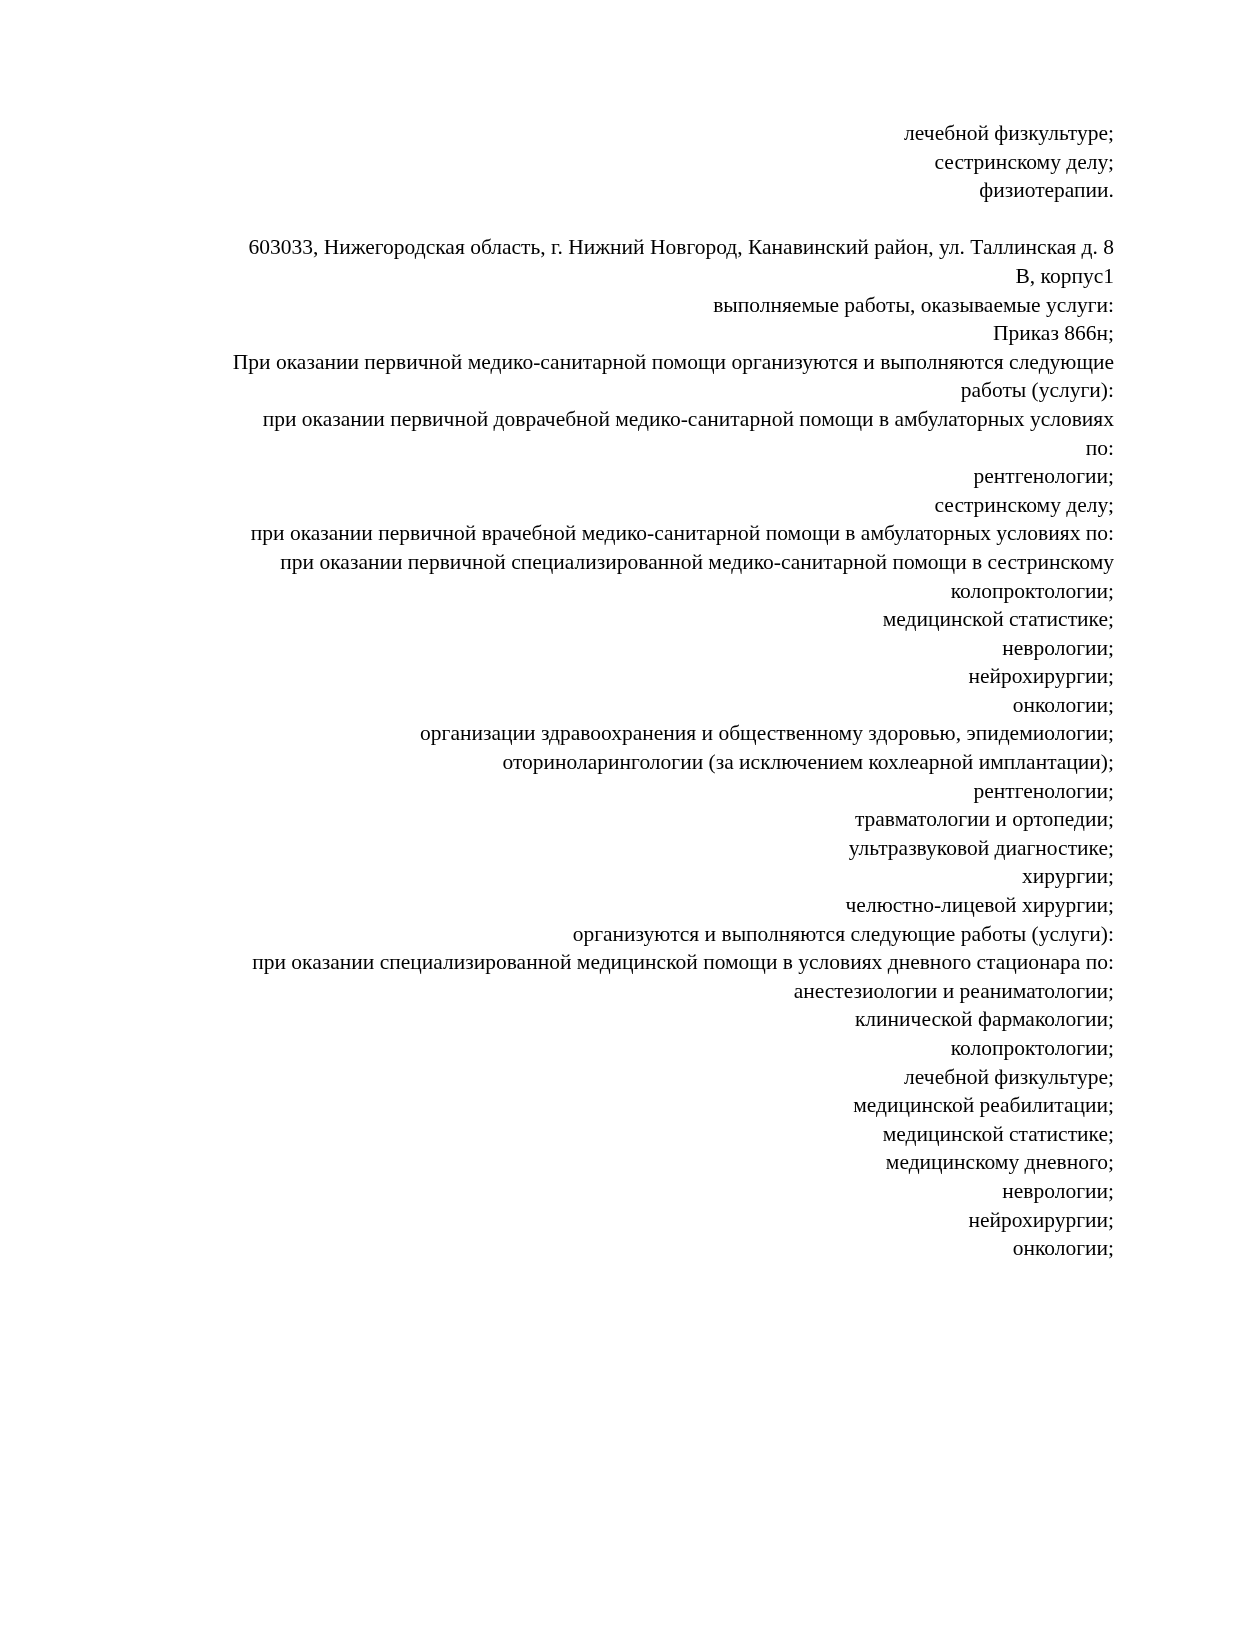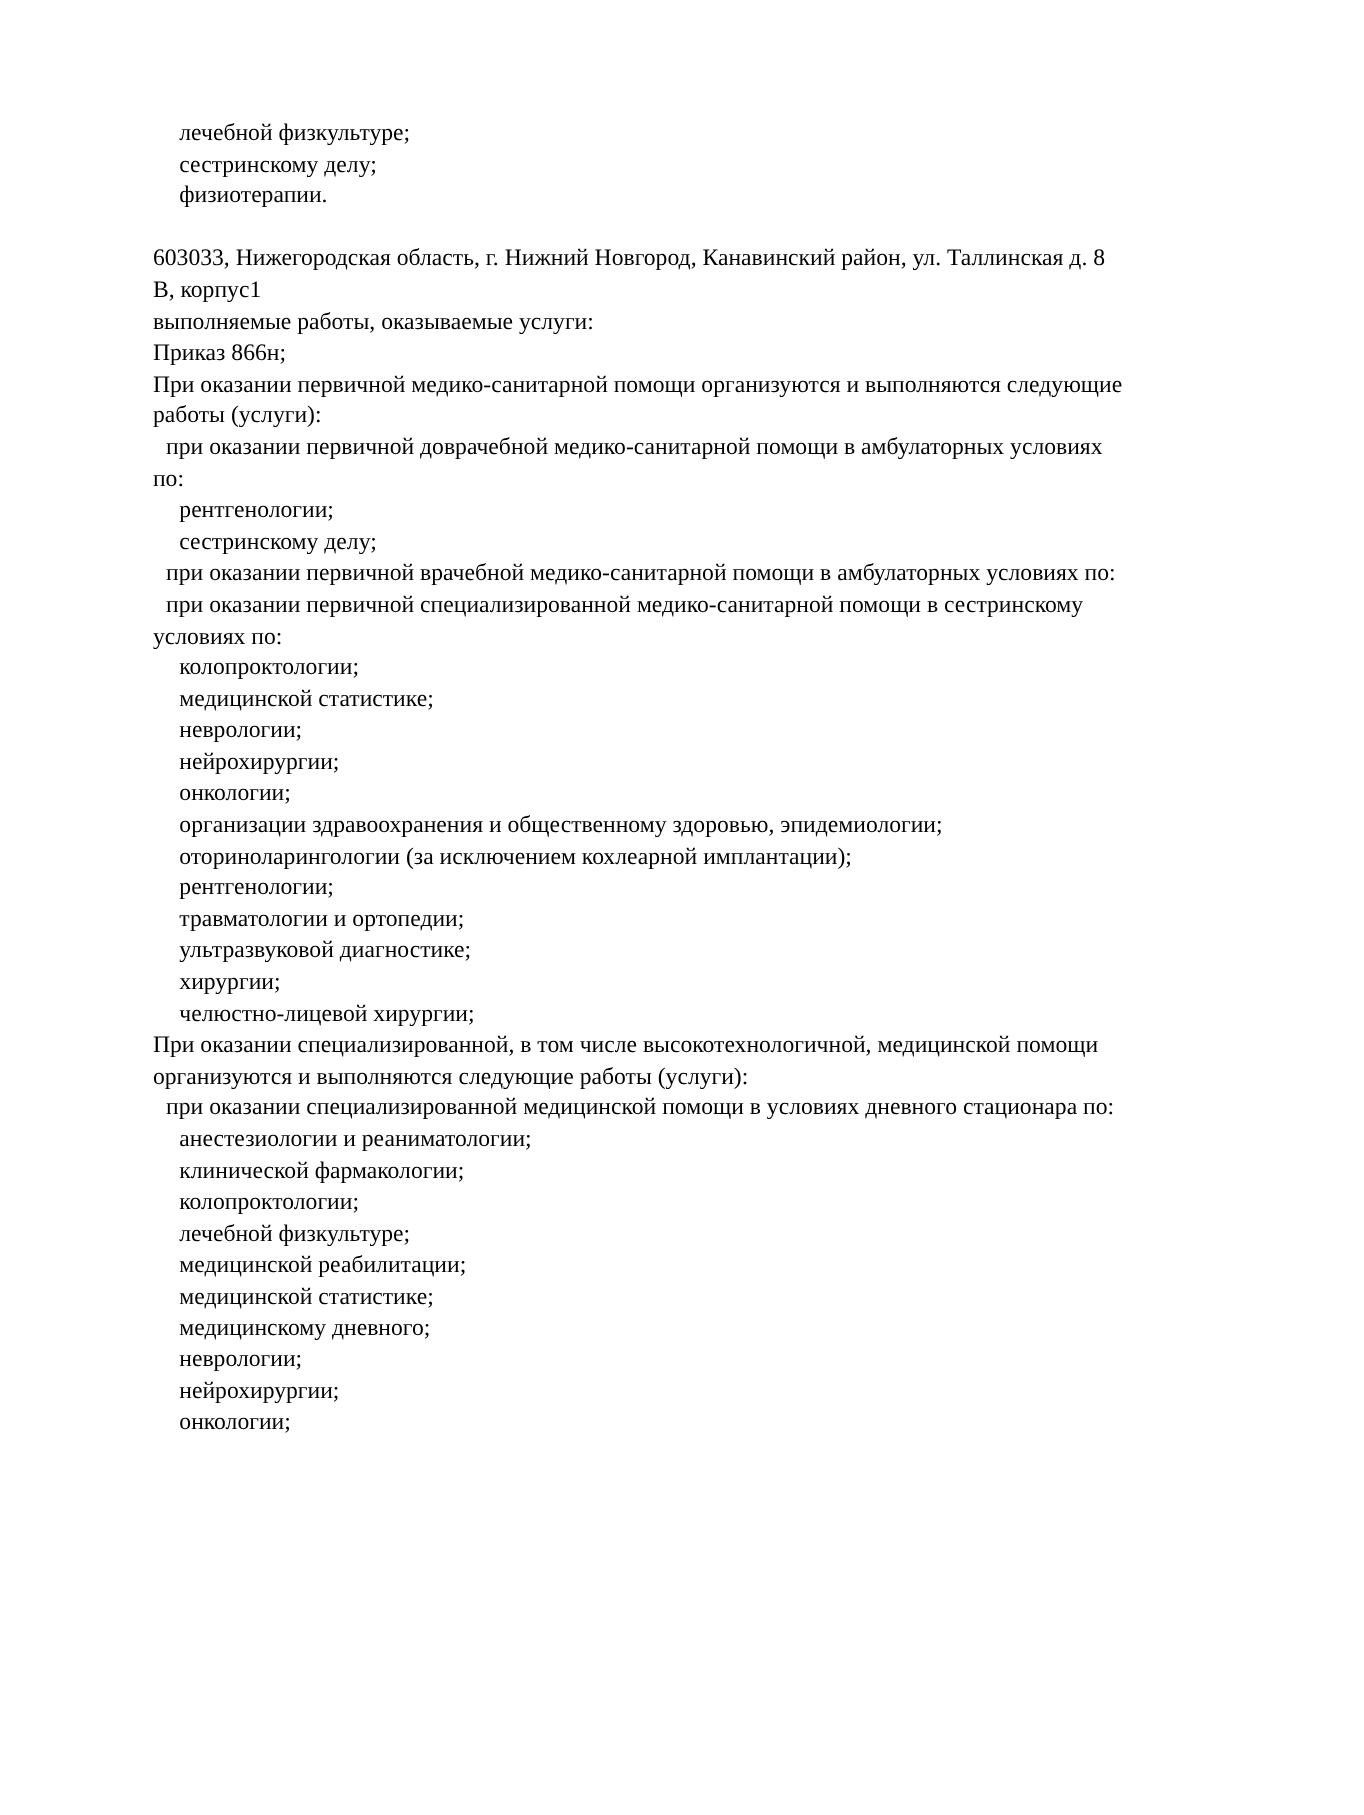--- a/index.html
+++ b/index.html
@@ -12,22 +12,23 @@
       height: 1650px;
       position: relative;
       overflow: hidden;
       font-family: "Liberation Serif", "DejaVu Serif", serif;
       font-size: 21.5px;
       color: #000000;
     }
     .page {
       position: absolute;
       left: 139px;
-      top: 106px;
+      top: 119px;
       width: 975px;
+      text-align: right;
     }
     .line {
       line-height: 28.6px;
       height: 28.6px;
       white-space: nowrap;
     }
     .l0 { padding-left: 0; }
     .l1 { padding-left: 12px; }
     .l2 { padding-left: 24px; }
     .gap { height: 28.6px; }
@@ -63,38 +64,36 @@
       <div class="line l2">рентгенологии;</div>
       <div class="line l2">сестринскому делу;</div>
     </div>
 
     <div>
       <div class="line l1">при оказании первичной врачебной медико-санитарной помощи в амбулаторных условиях по:</div>
     </div>
 
     <div>
       <div class="line l1">при оказании первичной специализированной медико-санитарной помощи в сестринскому</div>
-      <div class="line l0">условиях по:</div>
       <div class="line l2">колопроктологии;</div>
       <div class="line l2">медицинской статистике;</div>
       <div class="line l2">неврологии;</div>
       <div class="line l2">нейрохирургии;</div>
       <div class="line l2">онкологии;</div>
       <div class="line l2">организации здравоохранения и общественному здоровью, эпидемиологии;</div>
       <div class="line l2">оториноларингологии (за исключением кохлеарной имплантации);</div>
       <div class="line l2">рентгенологии;</div>
       <div class="line l2">травматологии и ортопедии;</div>
       <div class="line l2">ультразвуковой диагностике;</div>
       <div class="line l2">хирургии;</div>
       <div class="line l2">челюстно-лицевой хирургии;</div>
     </div>
   </div>
 
   <div>
-    <div class="line l0">При оказании специализированной, в том числе высокотехнологичной, медицинской помощи</div>
     <div class="line l0">организуются и выполняются следующие работы (услуги):</div>
 
     <div>
       <div class="line l1">при оказании специализированной медицинской помощи в условиях дневного стационара по:</div>
       <div class="line l2">анестезиологии и реаниматологии;</div>
       <div class="line l2">клинической фармакологии;</div>
       <div class="line l2">колопроктологии;</div>
       <div class="line l2">лечебной физкультуре;</div>
       <div class="line l2">медицинской реабилитации;</div>
       <div class="line l2">медицинской статистике;</div>

